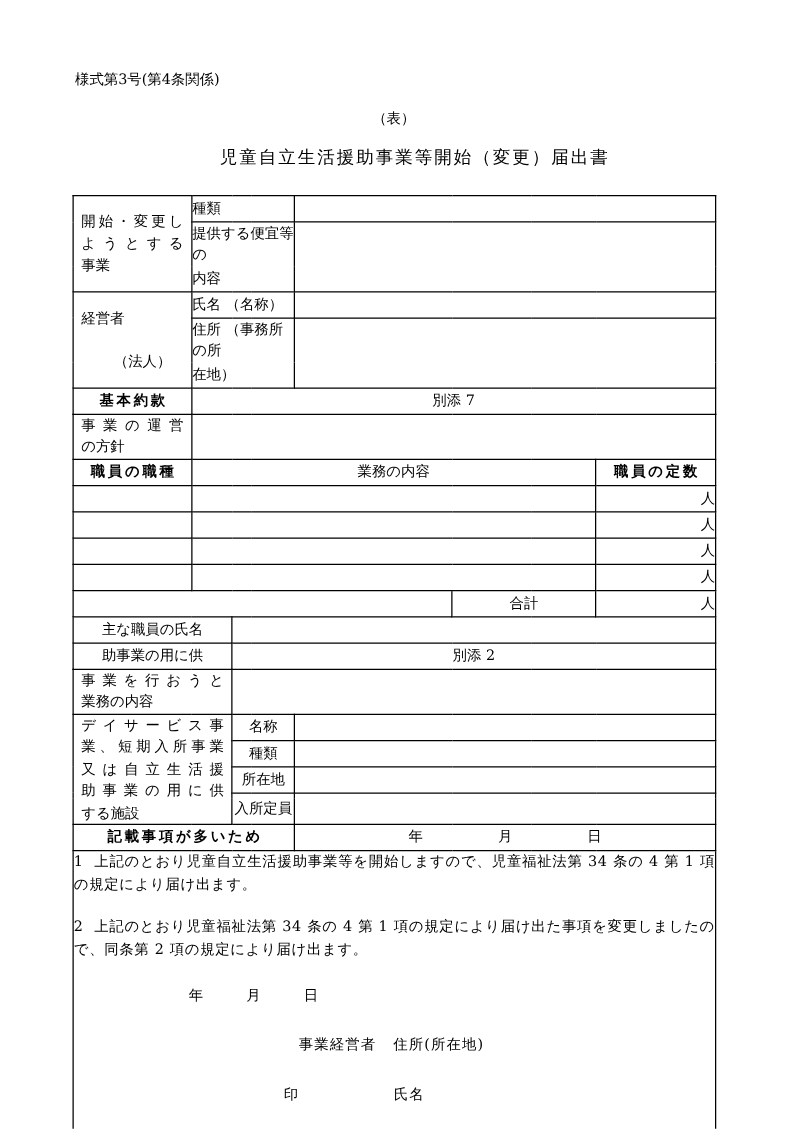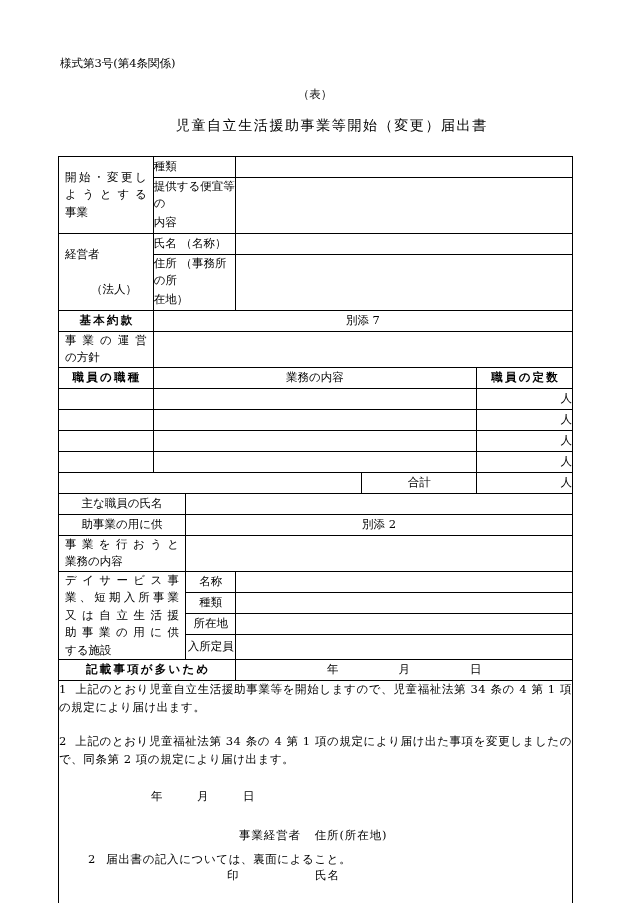--- a/index.html
+++ b/index.html
@@ -380,16 +380,15 @@
 
           <div class="sp4"></div>
           <p class="addressee"><span>安芸高田市長</span><span class="sama">様</span></p>
         </td>
       </tr>
 
     </tbody>
   </table>
 
   <div class="notes">
-    <p class="note note-2"><span class="idx">2</span><span>届出書の記入については、裏面によること。</span></p>
   </div>
 
 </div>
 
 </body></html>

